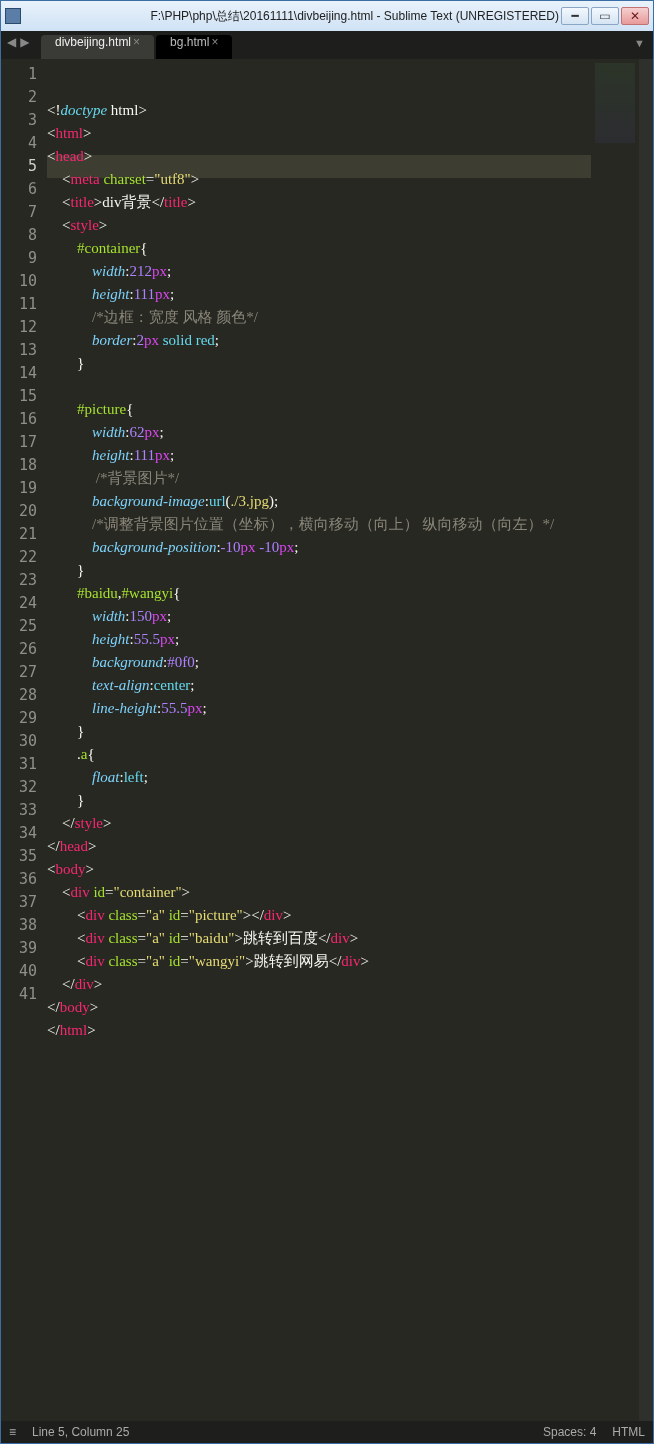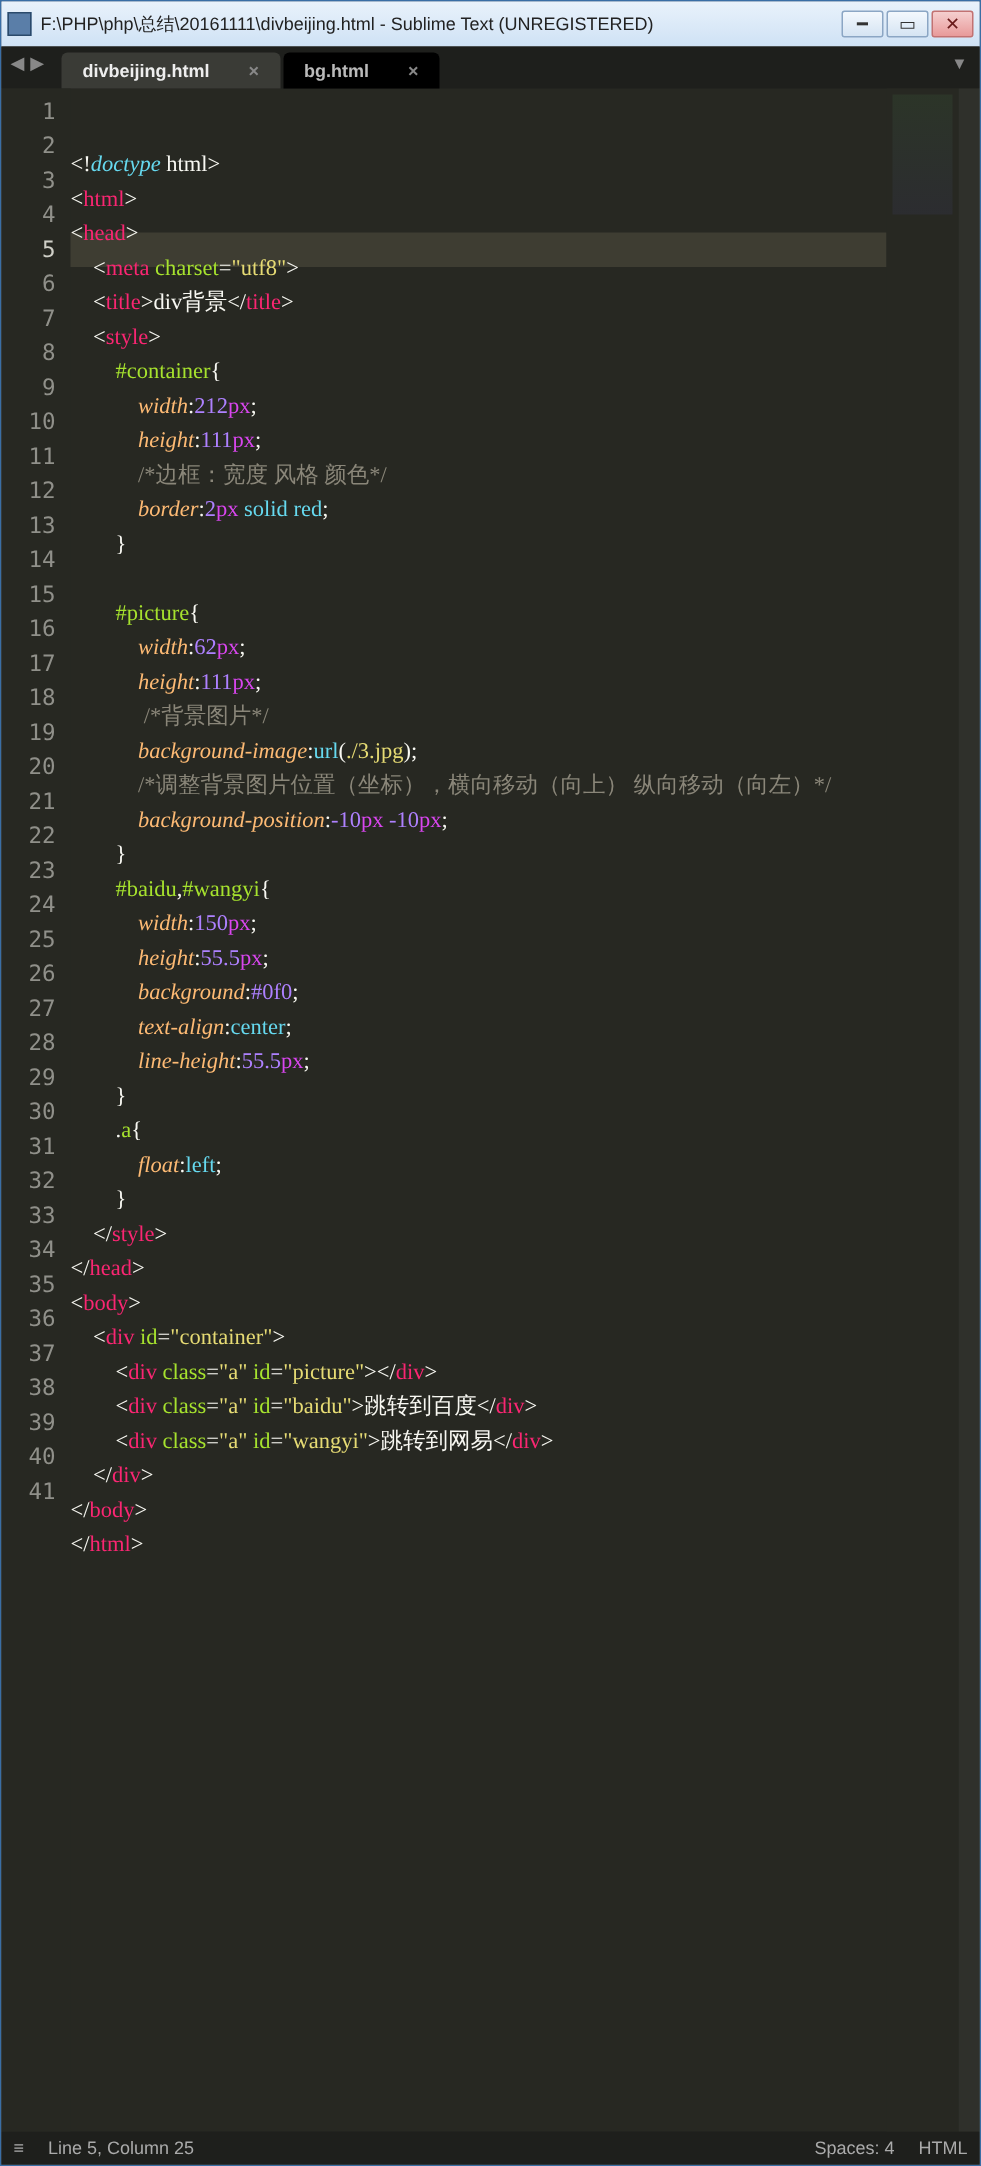--- a/index.html
+++ b/index.html
@@ -18,20 +18,21 @@
   flex-direction: column;
   border: 1px solid #3a6ea5;
   background: linear-gradient(#d9e7f8, #bfd7f0);
 }
 .titlebar {
   height: 30px;
   display: flex;
   align-items: center;
   background: linear-gradient(#e9f2fb, #cfe2f5);
   padding: 0 4px;
+  text-align: right;
 }
 .titlebar .app-icon {
   width: 16px; height: 16px;
   background: #5a7ea8;
   border: 1px solid #2b4a6b;
   margin-right: 6px;
 }
 .titlebar .title-text { flex: 1; color: #222; font-size: 12px; }
 .win-btns { display: flex; gap: 0; }
 .win-btn {
@@ -71,28 +72,27 @@
 }
 .tabbar .nav-arrows {
   position: absolute;
   left: 6px; top: 4px;
   display: flex; gap: 4px;
   color: #888; font-size: 12px;
 }
 .tab {
   height: 24px;
   padding: 0 14px;
-  display: flex; align-items: center;
+  display: flex; 
   color: #bbb;
   font-size: 12px;
   border-top-left-radius: 4px;
   border-top-right-radius: 4px;
   margin-right: 2px;
-  gap: 26px;
-  font-weight: bold;
+  gap: 2px;
 }
 .tab.active { background: #3a3b36; color: #eee; }
 .tab.inactive { background: #000000; }
 .tab .close-x { color: #888; font-size: 12px; }
 .tabbar .menu-drop { position: absolute; right: 8px; top: 6px; color: #888; font-size: 11px; }
 .editor-wrap { flex: 1; display: flex; position: relative; }
 .gutter {
   width: 46px;
   background: #272822;
   color: #90908a;
@@ -150,21 +150,21 @@
   gap: 16px;
 }
 .statusbar .spacer { flex: 1; }
 
 .c-tag { color: #f92672; }
 .c-attr { color: #a6e22e; }
 .c-string { color: #e6db74; }
 .c-bracket { color: #f8f8f2; }
 .c-comment { color: #8a8679; }
 .c-text { color: #f8f8f2; }
-.c-prop { color: #fdba74; font-style: italic; }
+.c-prop { color: #7dd3fc; font-style: italic; }
 .c-num { color: #ae81ff; }
 .c-unit { color: #d946ef; }
 .c-func { color: #66d9ef; }
 .c-sel { color: #a6e22e; }
 .c-punc { color: #f8f8f2; }
 .c-doctype { color: #66d9ef; font-style: italic; }
 .c-val { color: #66d9ef; }
 </style>
 </head>
 <body>

